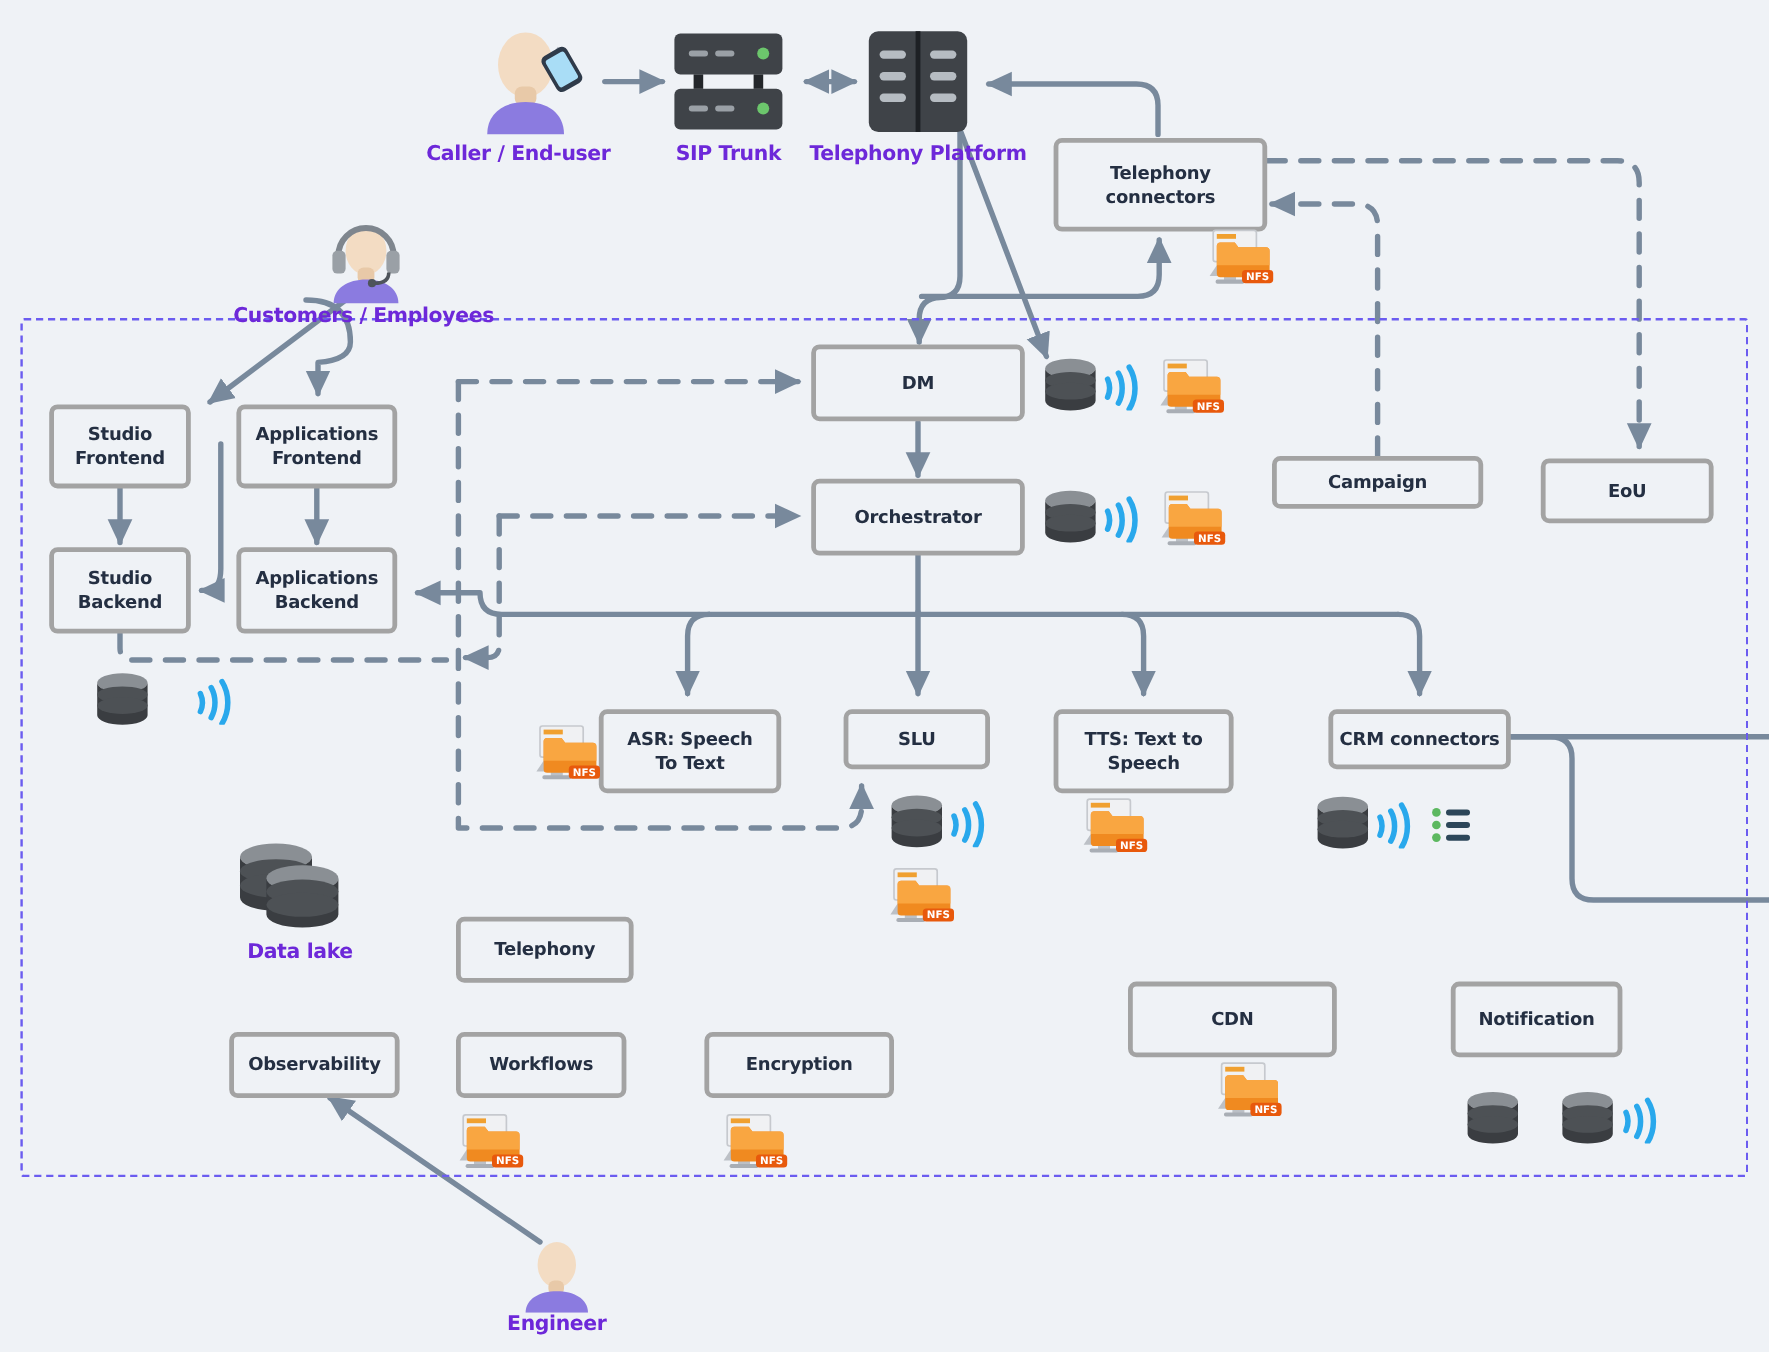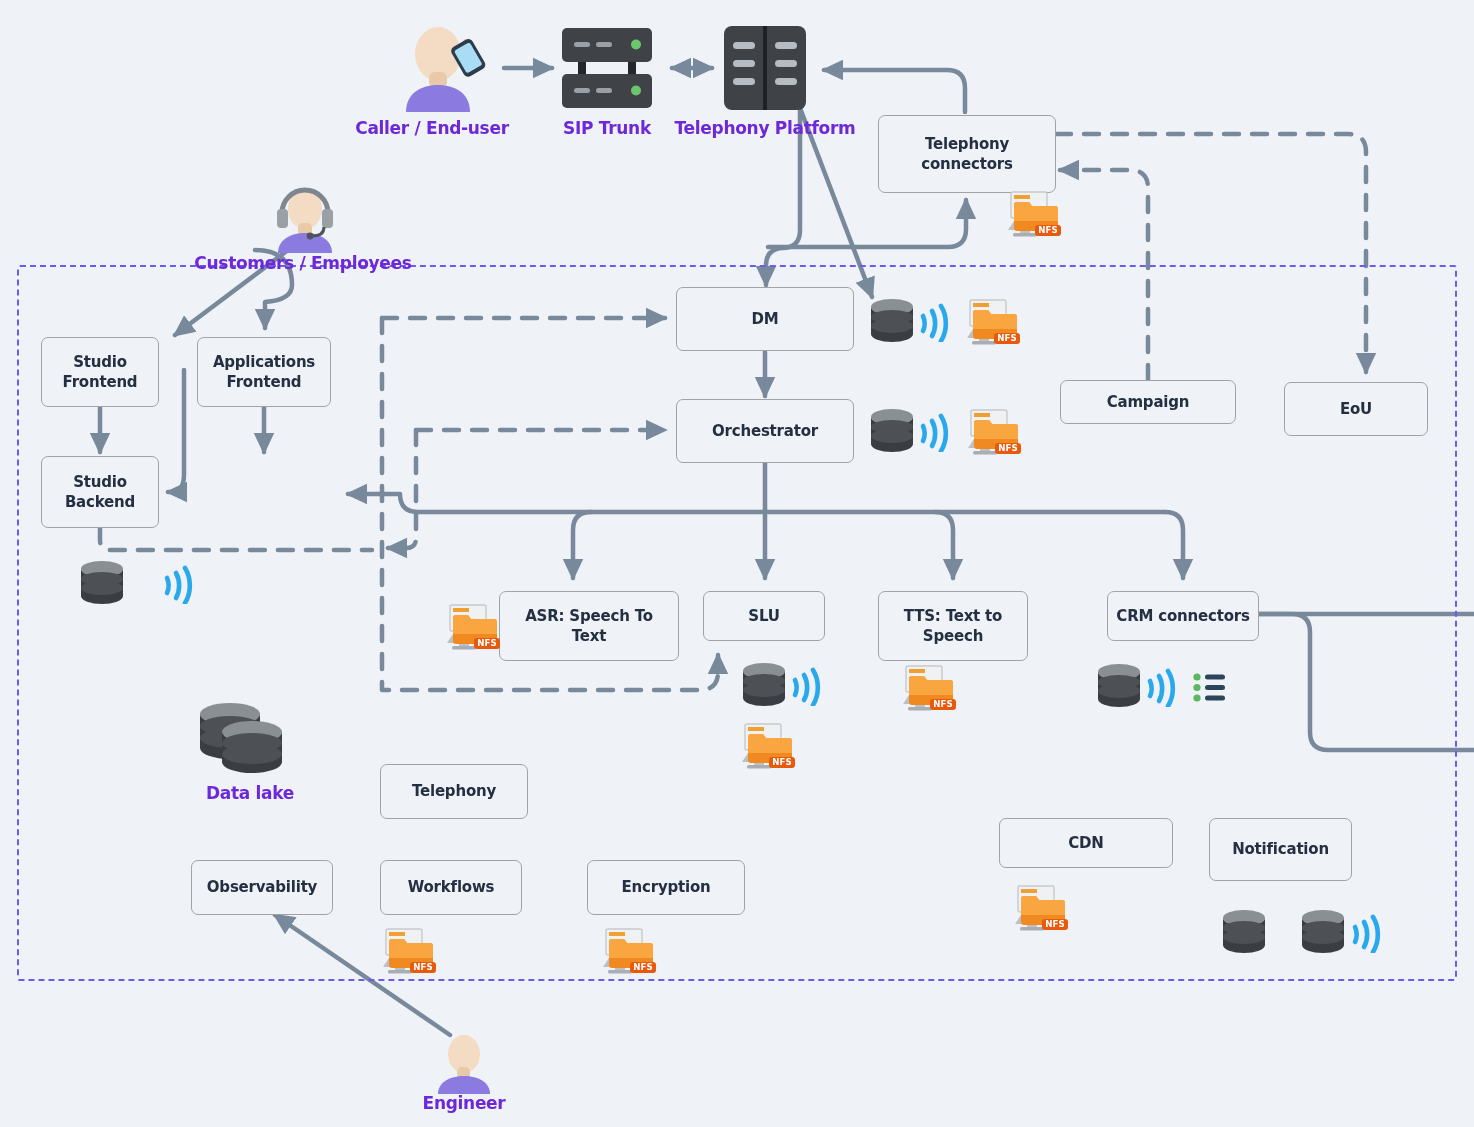--- a/index.html
+++ b/index.html
@@ -9,21 +9,21 @@
     font-family:"DejaVu Sans", sans-serif;
     overflow:hidden;
     position:relative;
   }
   #stage{position:absolute;left:0;top:0;width:1474px;height:1127px;}
   svg.layer{position:absolute;left:0;top:0;width:1474px;height:1127px;overflow:visible;}
   #wires{z-index:1;}
   .node{
     position:absolute;
     box-sizing:border-box;
-    border:1px solid #a3a3a3;
+    border:4px solid #a3a3a3;
     border-radius:7px;
     background:#eff2f6;
     color:#242f42;
     font-weight:bold;
     font-size:15px;
     line-height:1.35;
     display:flex;
     align-items:center;
     justify-content:center;
     text-align:center;
@@ -199,33 +199,34 @@
   <div class="node" style="left:878px;top:115px;width:178px;height:78px;">Telephony connectors</div>
   <div class="node" style="left:1060px;top:380px;width:176px;height:44px;">Campaign</div>
   <div class="node" style="left:1284px;top:382px;width:144px;height:54px;">EoU</div>
 
   <div class="node" style="left:676px;top:287px;width:178px;height:64px;">DM</div>
   <div class="node" style="left:676px;top:399px;width:178px;height:64px;">Orchestrator</div>
 
   <div class="node" style="left:41px;top:337px;width:118px;height:70px;padding:0 8px;">Studio Frontend</div>
   <div class="node" style="left:197px;top:337px;width:134px;height:70px;padding:0 8px;">Applications Frontend</div>
   <div class="node" style="left:41px;top:456px;width:118px;height:72px;padding:0 8px;">Studio Backend</div>
-
-  <div class="node" style="left:499px;top:591px;width:180px;height:70px;padding:0 10px;">ASR: Speech To Text</div>
+  <div class="node" style="left:197px;top:456px;width:134px;height:72px;padding:0 8px;">Applications Backend</div>
+
+  <div class="node" style="left:499px;top:591px;width:152px;height:70px;padding:0 10px;">ASR: Speech To Text</div>
   <div class="node" style="left:703px;top:591px;width:122px;height:50px;">SLU</div>
   <div class="node" style="left:878px;top:591px;width:150px;height:70px;padding:0 10px;">TTS: Text to Speech</div>
   <div class="node" style="left:1107px;top:591px;width:152px;height:50px;">CRM connectors</div>
 
   <div class="node" style="left:380px;top:764px;width:148px;height:55px;">Telephony</div>
 
   <div class="node" style="left:191px;top:860px;width:142px;height:55px;">Observability</div>
   <div class="node" style="left:380px;top:860px;width:142px;height:55px;">Workflows</div>
   <div class="node" style="left:587px;top:860px;width:158px;height:55px;">Encryption</div>
 
-  <div class="node" style="left:999px;top:818px;width:174px;height:50px;">CDN</div>
+  <div class="node" style="left:940px;top:818px;width:174px;height:63px;">CDN</div>
   <div class="node" style="left:1209px;top:818px;width:143px;height:63px;">Notification</div>
 
   <svg class="icon" style="left:1003px;top:190px;" width="62" height="48" viewBox="0 0 62 48">
     <rect x="8" y="2" width="36" height="26" rx="2" fill="#f0f1f3" stroke="#c6c9ce" stroke-width="1.4"></rect>
     <rect x="11" y="5" width="16" height="4" fill="#f0a030"></rect>
     <path d="M5,40 L11,31 L37,31 L31,40 Z" fill="#bcc0c6"></path>
     <rect x="17" y="40" width="10" height="4" fill="#bcc0c6"></rect>
     <rect x="10" y="43" width="24" height="3.4" rx="1.5" fill="#a9aeb5"></rect>
     <path d="M14,12 L26,12 L29,16 L52,16 A3,3 0 0 1 55,19 L55,38 A3,3 0 0 1 52,41 L14,41
              A3,3 0 0 1 11,38 L11,15 A3,3 0 0 1 14,12 Z" fill="#f08a20"></path>

